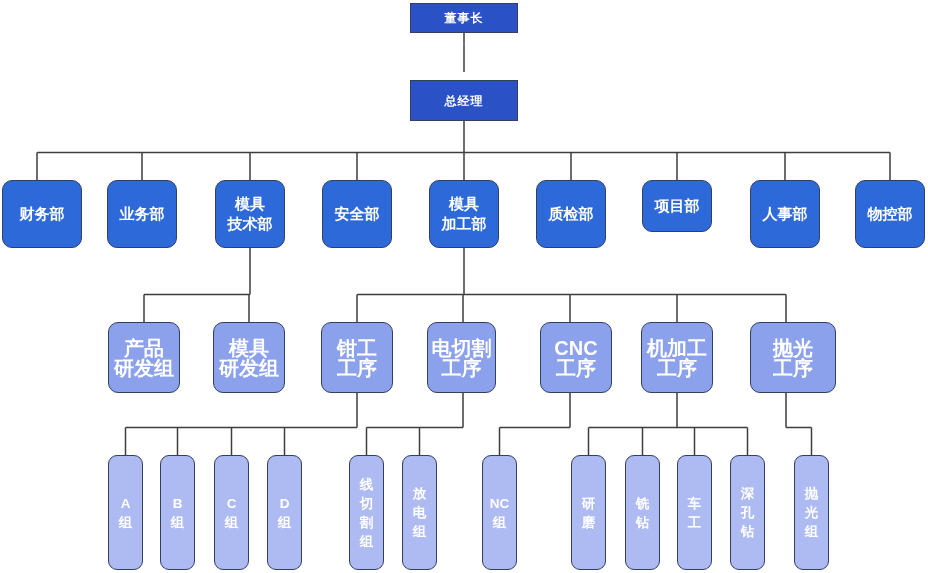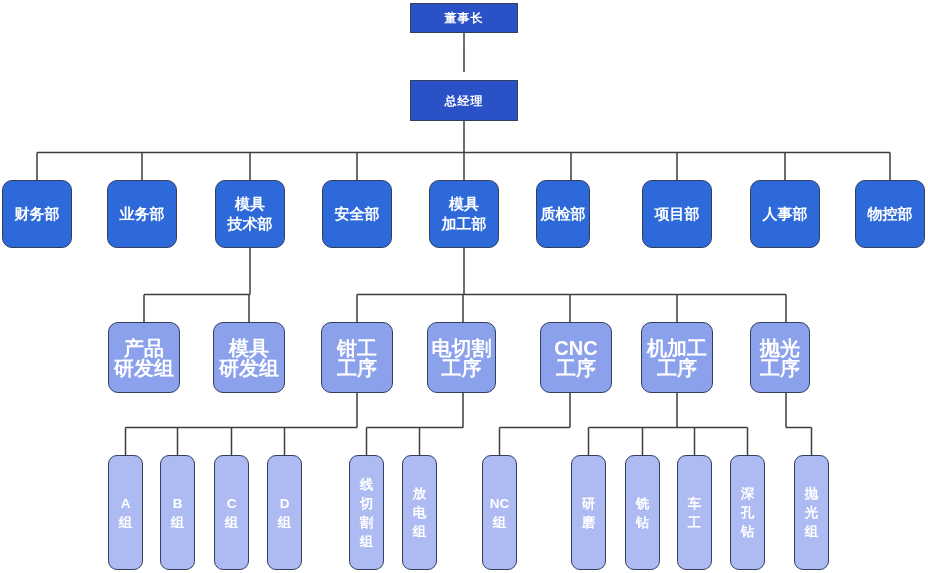--- a/index.html
+++ b/index.html
@@ -115,41 +115,41 @@
       <line x1="786" y1="427.5" x2="811.5" y2="427.5" stroke="#3d3d3d" stroke-width="1.5"></line>
       <line x1="811.5" y1="427.5" x2="811.5" y2="455" stroke="#3d3d3d" stroke-width="1.5"></line>
     </svg>
   <div id="nodes">
       <div class="node lv1" style="left: 410px; top: 3px; width: 108px; height: 30px;">
         <span>董事长</span>
       </div>
       <div class="node lv1" style="left: 410px; top: 80px; width: 108px; height: 41px;">
         <span>总经理</span>
       </div>
-      <div class="node lv2" style="left: 2px; top: 180px; width: 70px; height: 68px;">
+      <div class="node lv2" style="left: 2px; top: 180px; width: 80px; height: 68px;">
         <span>财务部</span>
       </div>
       <div class="node lv2" style="left: 107px; top: 180px; width: 70px; height: 68px;">
         <span>业务部</span>
       </div>
       <div class="node lv2" style="left: 215px; top: 180px; width: 70px; height: 68px;">
         <span>模具</span>
         <span>技术部</span>
       </div>
       <div class="node lv2" style="left: 322px; top: 180px; width: 70px; height: 68px;">
         <span>安全部</span>
       </div>
       <div class="node lv2" style="left: 429px; top: 180px; width: 70px; height: 68px;">
         <span>模具</span>
         <span>加工部</span>
       </div>
-      <div class="node lv2" style="left: 536px; top: 180px; width: 54px; height: 68px;">
+      <div class="node lv2" style="left: 536px; top: 180px; width: 70px; height: 68px;">
         <span>质检部</span>
       </div>
-      <div class="node lv2" style="left: 642px; top: 180px; width: 70px; height: 68px;">
+      <div class="node lv2" style="left: 642px; top: 180px; width: 70px; height: 52px;">
         <span>项目部</span>
       </div>
       <div class="node lv2" style="left: 750px; top: 180px; width: 70px; height: 68px; text-align: right;">
         <span>人事部</span>
       </div>
       <div class="node lv2" style="left: 855px; top: 180px; width: 70px; height: 68px;">
         <span>物控部</span>
       </div>
       <div class="node lv3" style="left: 108px; top: 322px; width: 72px; height: 71px;">
         <span>产品</span>
@@ -168,21 +168,21 @@
         <span>工序</span>
       </div>
       <div class="node lv3" style="left: 540px; top: 322px; width: 72px; height: 71px;">
         <span>CNC</span>
         <span>工序</span>
       </div>
       <div class="node lv3" style="left: 641px; top: 322px; width: 72px; height: 71px;">
         <span>机加工</span>
         <span>工序</span>
       </div>
-      <div class="node lv3" style="left: 750px; top: 322px; width: 60px; height: 71px;">
+      <div class="node lv3" style="left: 750px; top: 322px; width: 86px; height: 71px;">
         <span>抛光</span>
         <span>工序</span>
       </div>
       <div class="node lv4" style="left: 108px; top: 455px; width: 35px; height: 115px;">
         <span>A</span>
         <span>组</span>
       </div>
       <div class="node lv4" style="left: 160px; top: 455px; width: 35px; height: 115px;">
         <span>B</span>
         <span>组</span>

